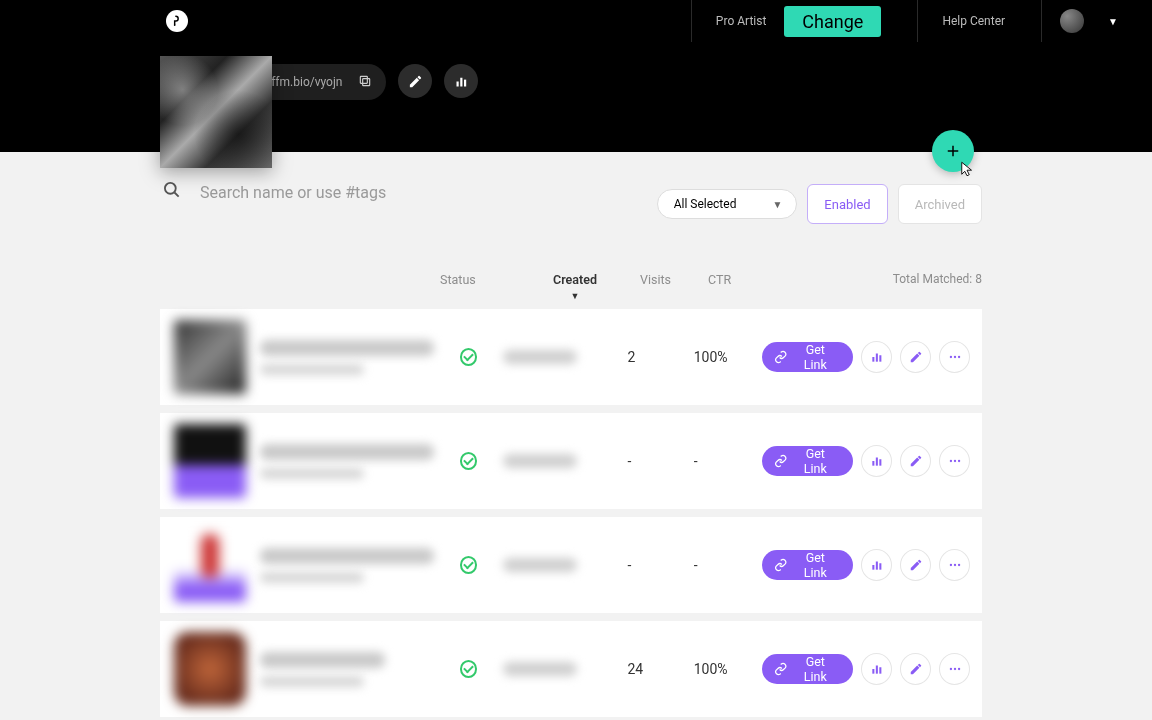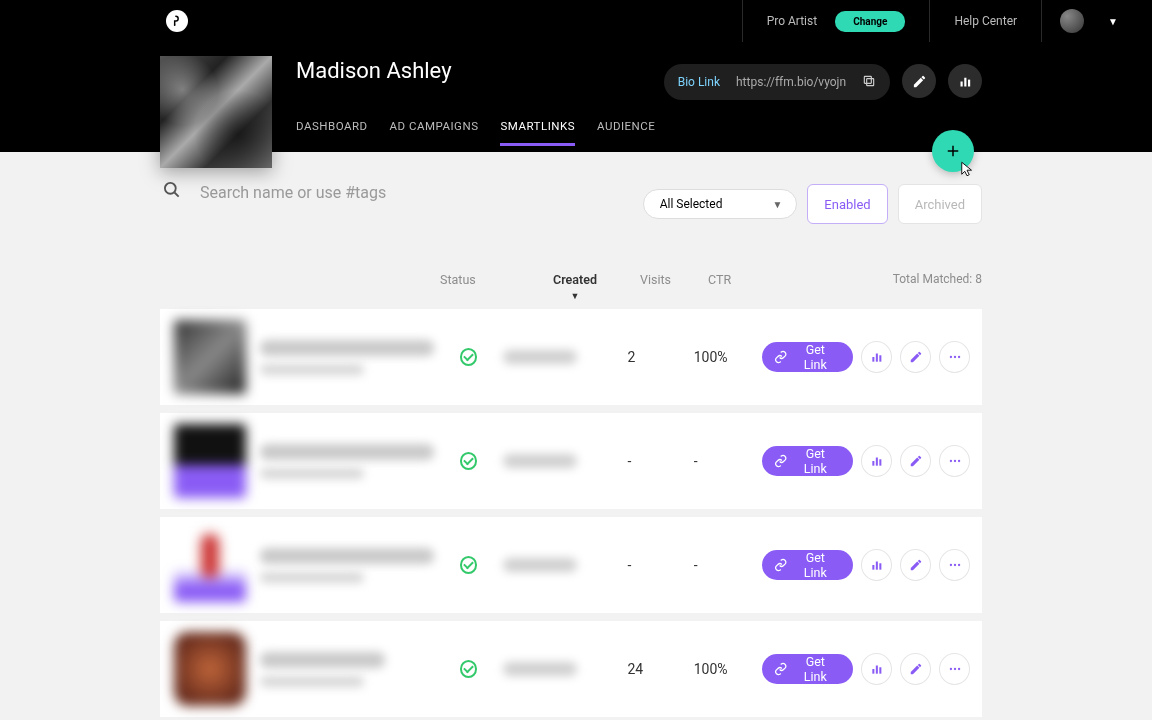--- a/index.html
+++ b/index.html
@@ -17,45 +17,44 @@
   background: #fff;
   border-radius: 50%;
   display: flex; align-items: center; justify-content: center;
   margin-left: 150px;
 }
 .logo svg { width: 14px; height: 14px; }
 .topbar-right {
   margin-left: auto;
   display: flex;
   align-items: center;
-  gap: 0;
+  gap: 12px;
   height: 100%;
   padding-left: 14px;
 }
 .topbar-seg {
   border-left: 1px solid #2a2a2a;
   height: 100%;
   display: flex;
   align-items: center;
   padding: 0 24px;
   gap: 18px;
 }
 .topbar-label {
   color: #bbb;
   font-size: 12px;
 }
 .change-btn {
   background: #2fd9b4;
   color: #000;
   border: none;
-  border-radius: 10px;
+  border-radius: 3px;
   padding: 5px 18px;
-  font-size: 10px;
+  font-size: 18px;
   cursor: pointer;
-  font-weight: bold;
 }
 .avatar-small {
   width: 24px; height: 24px; border-radius: 50%;
   background: radial-gradient(circle at 30% 30%, #888, #333);
 }
 .caret-down {
   color: #fff; font-size: 10px; margin-left: 6px;
 }
 
 .header {
@@ -184,21 +183,21 @@
   margin-top: -32px;
 }
 .dropdown {
   border: 1px solid #ddd;
   background: #fff;
   border-radius: 18px;
   height: 30px;
   padding: 0 14px 0 16px;
   display: flex;
   align-items: center;
-  gap: 50px;
+  gap: 36px;
   font-size: 12px;
   cursor: pointer;
 }
 .pill-btn {
   border: 1px solid #c4aef9;
   color: #8a5cf5;
   background: #fff;
   border-radius: 6px;
   height: 40px;
   padding: 0 16px;
@@ -292,29 +291,20 @@
     </div>
     <div class="topbar-seg" style="padding:0 18px">
       <div class="avatar-small"></div>
       <span class="caret-down">▼</span>
     </div>
   </div>
 </div>
 
 <div class="header">
   <div class="profile-img"></div>
-  <div class="header-main">
-    <div class="artist-name">Madison Ashley</div>
-    <div class="tabs">
-      <div class="tab">DASHBOARD</div>
-      <div class="tab">AD CAMPAIGNS</div>
-      <div class="tab active">SMARTLINKS</div>
-      <div class="tab">AUDIENCE</div>
-    </div>
-  </div>
   <div class="header-right">
     <div class="biolink-wrap">
       <span class="biolink-label">Bio Link</span>
       <span class="biolink-url">https://ffm.bio/vyojn9l</span>
       <span class="biolink-copy">
         <svg width="14" height="14" viewBox="0 0 24 24" fill="none" stroke="currentColor" stroke-width="2">
             <rect x="8" y="8" width="12" height="12" rx="1"></rect>
             <rect x="4" y="4" width="12" height="12" rx="1"></rect>
           </svg>
       </span>

